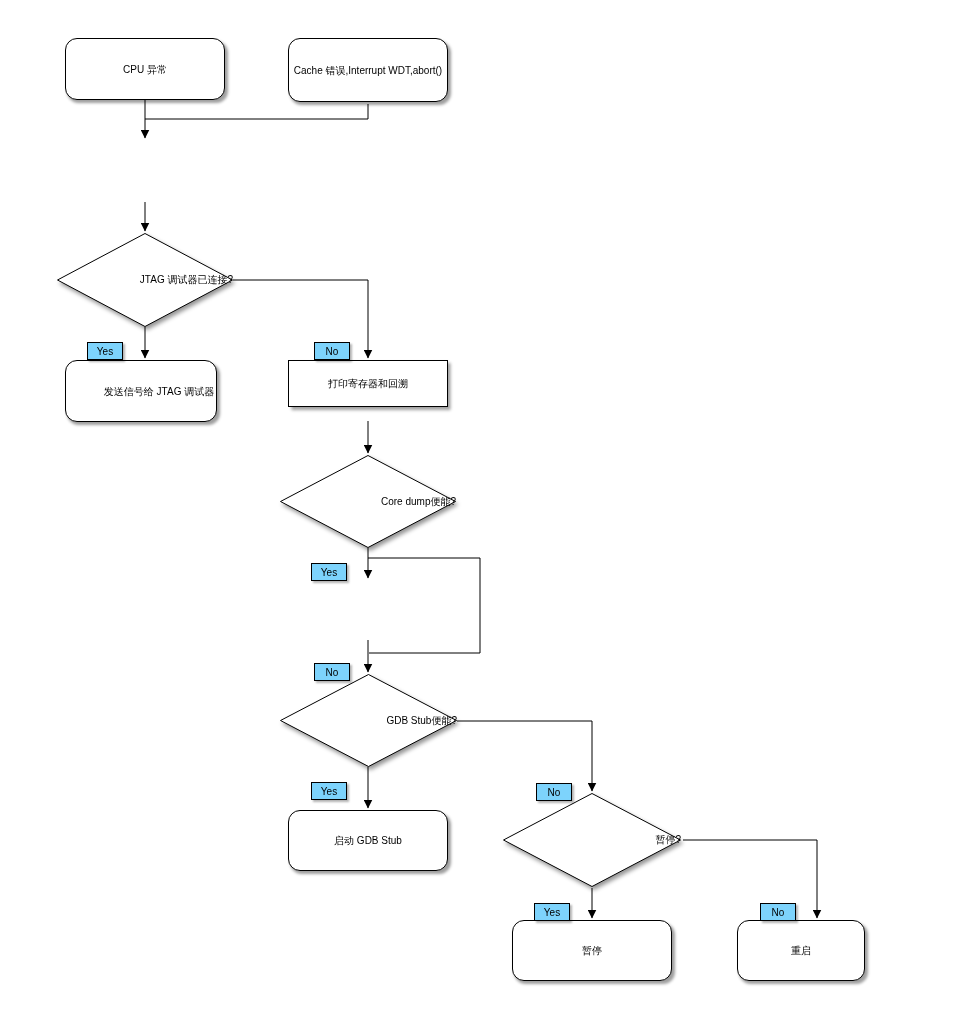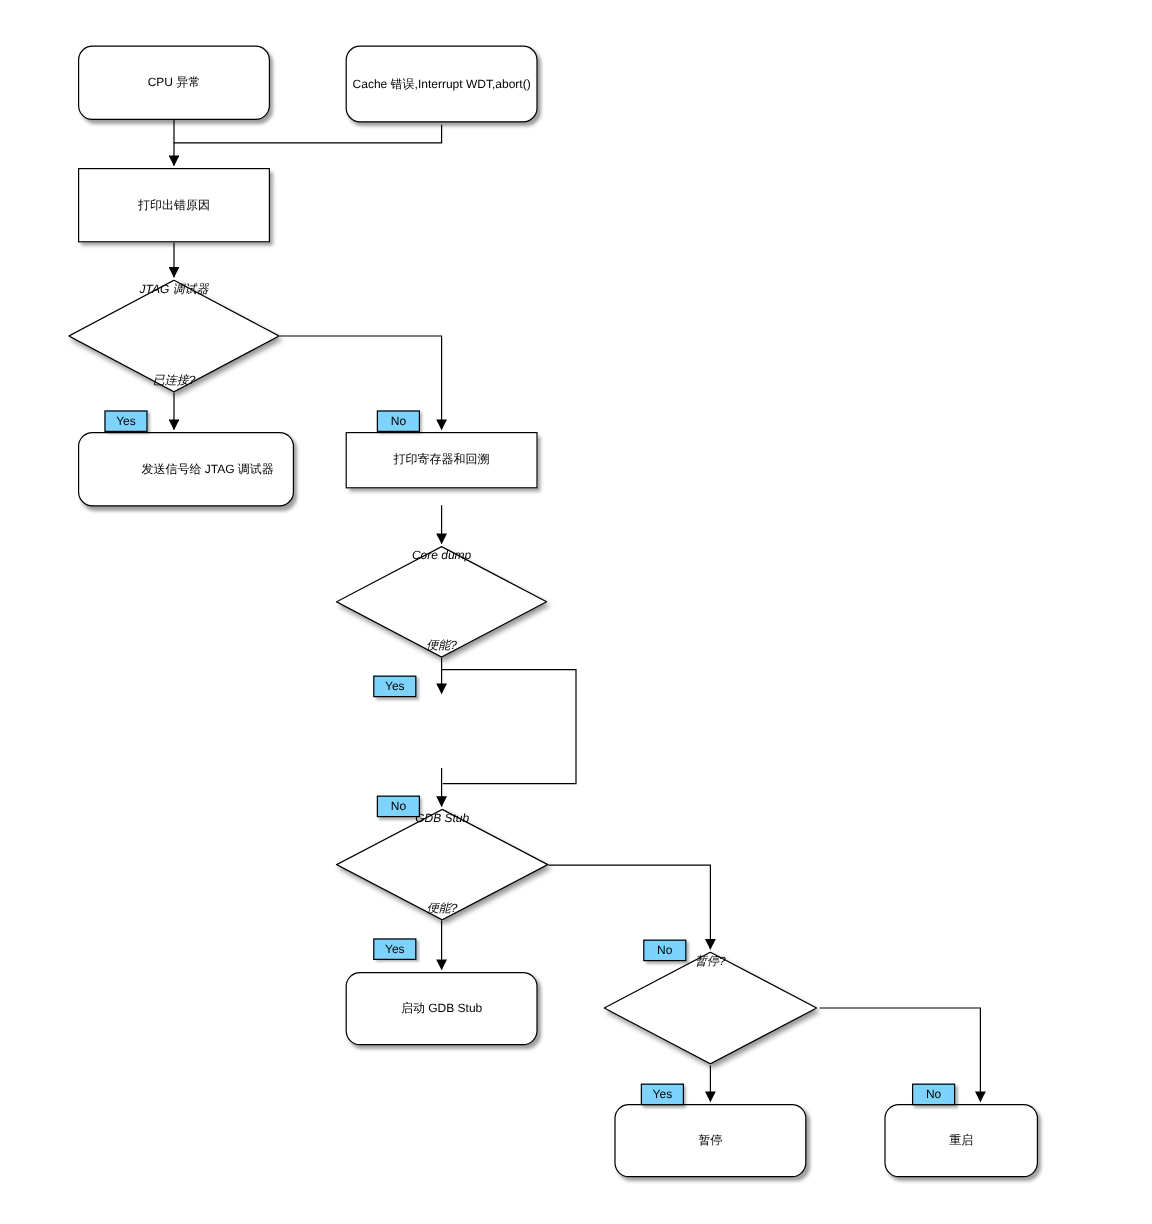--- a/index.html
+++ b/index.html
@@ -20,22 +20,22 @@
   .rounded { border-radius:12px; }
   .node .line { display:block; line-height:19px; }
 
   .decision { position:absolute; z-index:2; }
   .decision svg {
     position:absolute; left:0; top:0;
     filter:drop-shadow(2px 3px 2px rgba(0,0,0,0.42));
   }
   .decision .dtext {
     position:absolute; left:0; top:0; right:0; bottom:0;
-    display:flex; flex-direction:column; align-items:center; justify-content:space-between;
-    text-align:center; line-height:18px;font-style:italic;
+    display:flex; flex-direction:row; align-items:center; justify-content:flex-end;
+    text-align:center; line-height:18px;
   }
 
   .edge-label {
     position:absolute; width:36px; height:18px; box-sizing:border-box; z-index:3;
     background:#7dd3fc; border:1px solid #000;
     display:flex; align-items:center; justify-content:center;
     box-shadow:2px 2px 2px rgba(0,0,0,0.3);
   }
 </style>
 </head>
@@ -69,39 +69,36 @@
   <div class="node rounded" style="left:65px; top:38px; width:160px; height:62px;">
     <span class="line">CPU 异常</span>
   </div>
 
   <div class="node rounded" style="left:288px; top:38px; width:160px; height:64px;">
     <span class="line">Cache 错误,</span>
     <span class="line">Interrupt WDT,</span>
     <span class="line">abort()</span>
   </div>
 
-  <div class="node" style="left:65px; top:140px; width:160px; height:62px;">
-    <span class="line">打印出错原因</span>
-  </div>
 
   <div class="decision" style="left:57px; top:233px; width:176px; height:94px;">
     <svg width="176" height="94" viewBox="0 0 176 94">
       <polygon points="88,0.5 175.5,47 88,93.5 0.5,47" fill="#fff" stroke="#000" stroke-width="1"></polygon>
     </svg>
     <div class="dtext">
       <span>JTAG 调试器</span>
       <span>已连接?</span>
     </div>
   </div>
 
   <div class="edge-label" style="left:87px; top:342px;">
     <span>Yes</span>
   </div>
 
-  <div class="node rounded" style="left:65px; top:360px; width:180px; height:62px;padding-left:36px;">
+  <div class="node rounded" style="left:65px; top:360px; width:152px; height:62px;padding-left:36px;">
     <span class="line">发送信号给 JTAG 调试器</span>
   </div>
 
   <div class="edge-label" style="left:314px; top:342px;">
     <span>No</span>
   </div>
 
   <div class="node" style="left:288px; top:360px; width:160px; height:47px;">
     <span class="line">打印寄存器</span>
     <span class="line">和回溯</span>

